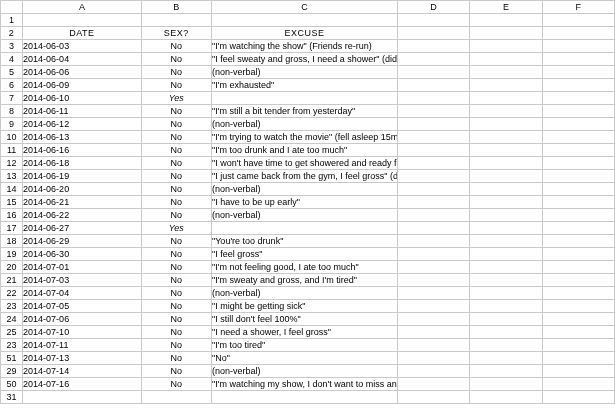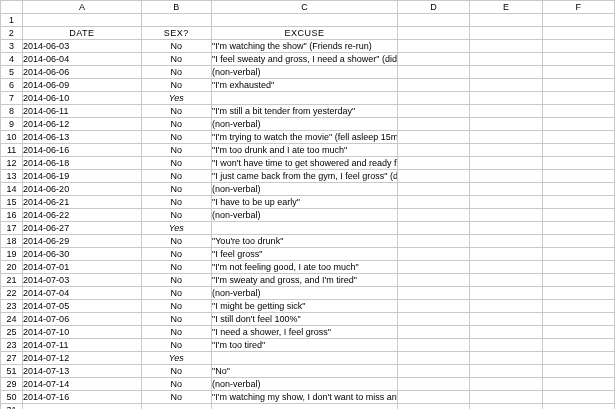--- a/index.html
+++ b/index.html
@@ -338,29 +338,20 @@
         <tr>
           <td class="rowhdr">23</td>
           <td class="date-cell">2014-07-11</td>
           <td class="sex-cell">No</td>
           <td class="excuse-cell"><span class="excuse-text">"I'm too tired"</span></td>
           <td></td>
           <td></td>
           <td></td>
         </tr>
         <tr>
-          <td class="rowhdr">27</td>
-          <td class="date-cell">2014-07-12</td>
-          <td class="sex-cell sex-yes">Yes</td>
-          <td class="excuse-cell"><span class="excuse-text"></span></td>
-          <td></td>
-          <td></td>
-          <td></td>
-        </tr>
-        <tr>
           <td class="rowhdr">51</td>
           <td class="date-cell">2014-07-13</td>
           <td class="sex-cell">No</td>
           <td class="excuse-cell"><span class="excuse-text">"No"</span></td>
           <td></td>
           <td></td>
           <td></td>
         </tr>
         <tr>
           <td class="rowhdr">29</td>

